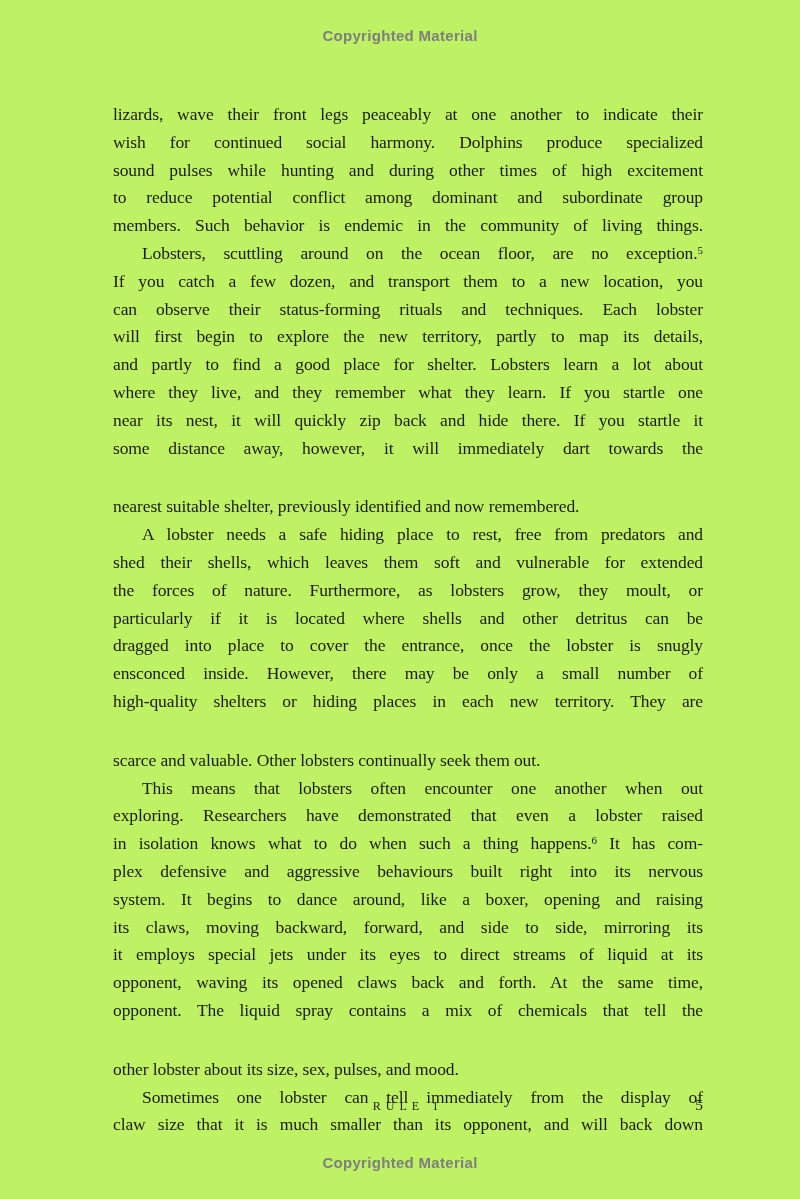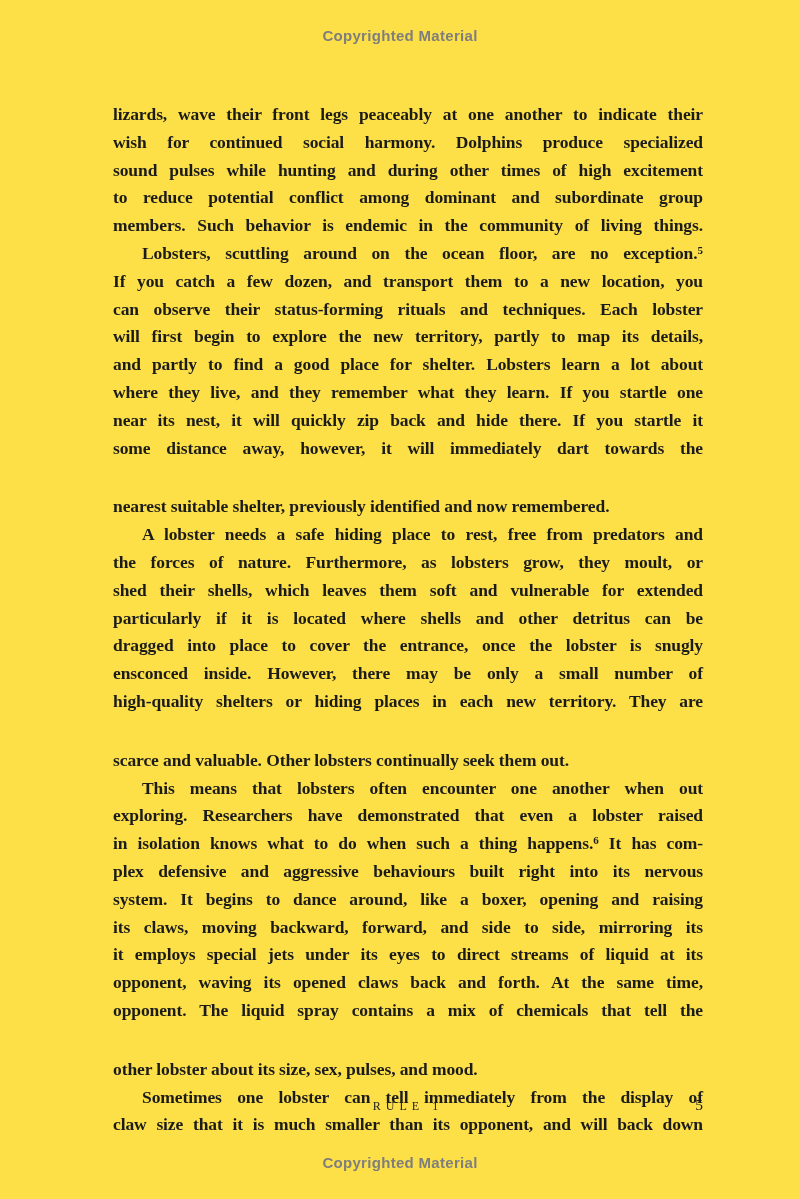--- a/index.html
+++ b/index.html
@@ -32,21 +32,21 @@
   .body-text {
     position: absolute;
     left: 113px;
     top: 101px;
     width: 590px;
     font-size: 17.5px;
     letter-spacing: -0.1px;
     line-height: 27.8px;
     color: #1b1b1b;
   }
-  .para { margin: 0; font-weight: bold; }
+  .para { margin: 0; }
   .line {
     text-align: justify;
     text-align-last: justify;
     white-space: normal;
   }
   .para:not(.flush) .line.final { text-align-last: left; margin-top: 31px; }
   .para.indent .line:first-child { text-indent: 29px; }
 
   sup.fnref {
     font-size: 11px;
@@ -77,21 +77,21 @@
     position: absolute;
     right: 0;
     top: -3px;
     font-size: 15.5px;
     color: #1b1b1b;
   }
 </style>
 </head>
 <body>
 
-<div class="page" style="background: #fde047;">
+<div class="page" style="background: #bef264;">
 
   <div class="watermark top" style="color: rgb(126, 126, 126);">Copyrighted Material</div>
 
   <div class="body-text" style="color: rgb(27, 27, 27);">
       <div class="para flush">
         <div class="line">lizards, wave their front legs peaceably at one another to indicate their</div>
         <div class="line">wish for continued social harmony. Dolphins produce specialized</div>
         <div class="line">sound pulses while hunting and during other times of high excitement</div>
         <div class="line">to reduce potential conflict among dominant and subordinate group</div>
         <div class="line final">members. Such behavior is endemic in the community of living things.</div>
@@ -102,22 +102,22 @@
         <div class="line">can observe their status-forming rituals and techniques. Each lobster</div>
         <div class="line">will first begin to explore the new territory, partly to map its details,</div>
         <div class="line">and partly to find a good place for shelter. Lobsters learn a lot about</div>
         <div class="line">where they live, and they remember what they learn. If you startle one</div>
         <div class="line">near its nest, it will quickly zip back and hide there. If you startle it</div>
         <div class="line">some distance away, however, it will immediately dart towards the</div>
         <div class="line final">nearest suitable shelter, previously identified and now remembered.</div>
       </div>
       <div class="para indent">
         <div class="line">A lobster needs a safe hiding place to rest, free from predators and</div>
+        <div class="line">shed their shells, which leaves them soft and vulnerable for extended</div>
         <div class="line">the forces of nature. Furthermore, as lobsters grow, they moult, or</div>
-        <div class="line">shed their shells, which leaves them soft and vulnerable for extended</div>
         <div class="line">particularly if it is located where shells and other detritus can be</div>
         <div class="line">dragged into place to cover the entrance, once the lobster is snugly</div>
         <div class="line">ensconced inside. However, there may be only a small number of</div>
         <div class="line">high-quality shelters or hiding places in each new territory. They are</div>
         <div class="line final">scarce and valuable. Other lobsters continually seek them out.</div>
       </div>
       <div class="para indent">
         <div class="line">This means that lobsters often encounter one another when out</div>
         <div class="line">exploring. Researchers have demonstrated that even a lobster raised</div>
         <div class="line">in isolation knows what to do when such a thing happens.<sup class="fnref">6</sup> It has com-</div>

